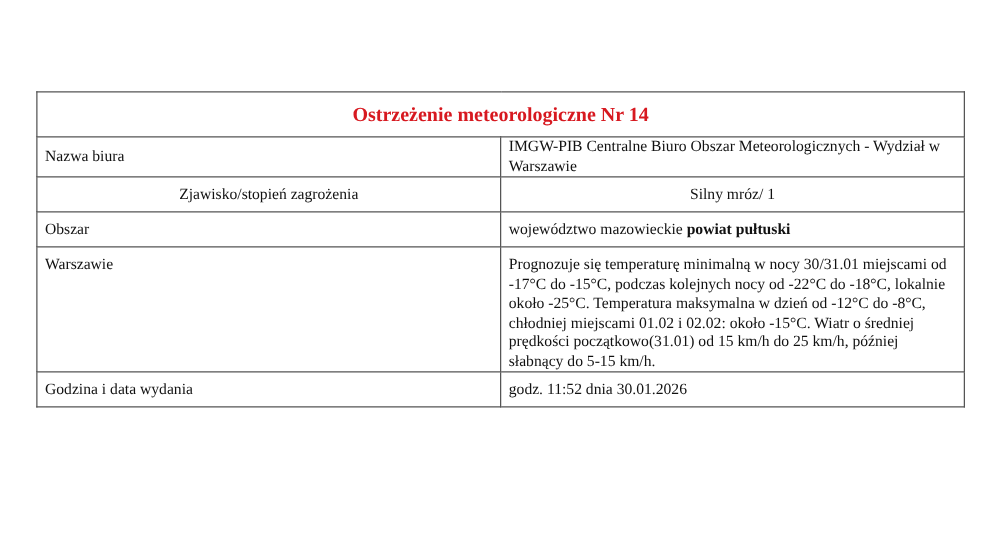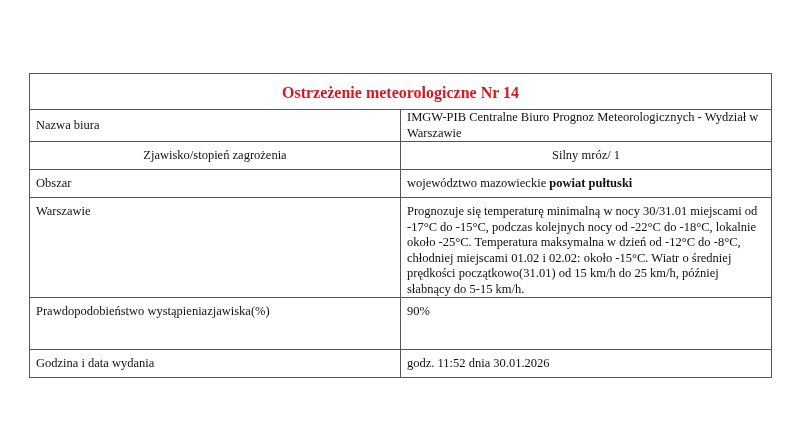--- a/index.html
+++ b/index.html
@@ -31,38 +31,34 @@
 <div class="page">
   <table class="warn">
     <tbody>
         <tr>
       <td class="title-cell" colspan="2">
         <span class="title-text">Ostrzeżenie meteorologiczne Nr 14</span>
       </td>
     </tr>
     <tr class="r-biuro">
       <td class="label">Nazwa biura</td>
-      <td class="value">IMGW-PIB Centralne Biuro Prognoz Meteorologicznych - Wydział w Warszawie</td>
+      <td class="value">IMGW-PIB Centralne Biuro Obszar Meteorologicznych - Wydział w Warszawie</td>
     </tr>
     <tr class="r-zjaw">
       <td class="label">Zjawisko/stopień zagrożenia</td>
       <td class="value">Silny mróz/ 1</td>
     </tr>
     <tr class="r-obszar">
       <td class="label">Obszar</td>
       <td class="value"><span>województwo mazowieckie </span><b class="strong">powiat pułtuski</b></td>
     </tr>
     <tr class="r-przeb">
       <td class="label">Warszawie</td>
       <td class="value">Prognozuje się temperaturę minimalną w nocy 30/31.01 miejscami od -17°C do -15°C, podczas kolejnych nocy od -22°C do -18°C, lokalnie około -25°C. Temperatura maksymalna w dzień od -12°C do -8°C, chłodniej miejscami 01.02 i 02.02: około -15°C. Wiatr o średniej  prędkości początkowo(31.01) od 15 km/h do 25 km/h, później  słabnący do 5-15 km/h.</td>
     </tr>
-    <tr class="r-prawd">
-      <td class="label">Prawdopodobieństwo wystąpieniazjawiska(%)</td>
-      <td class="value">90%</td>
-    </tr>
     <tr class="r-godz">
       <td class="label">Godzina i data wydania</td>
       <td class="value">godz. 11:52 dnia 30.01.2026</td>
     </tr>
 
   </tbody>
     </table>
 </div>
 
 </body></html>

